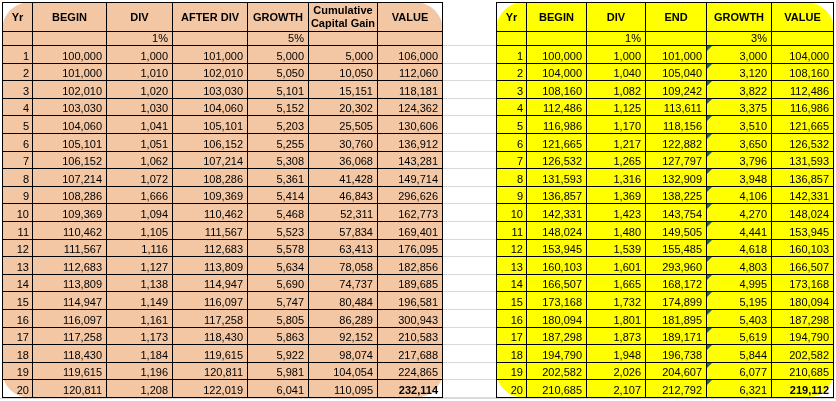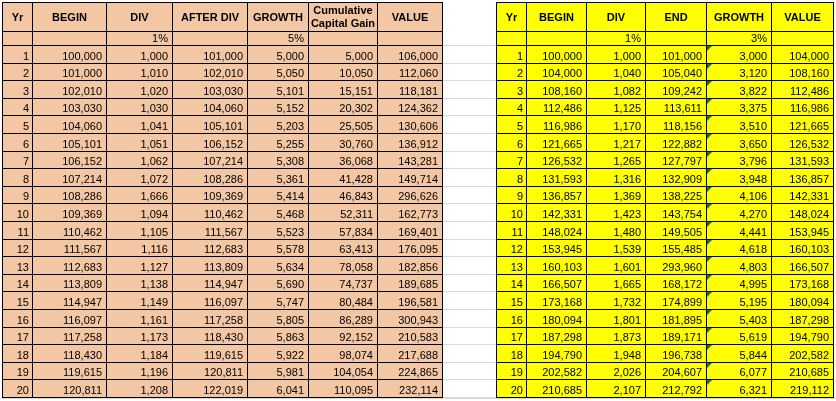--- a/index.html
+++ b/index.html
@@ -18,20 +18,21 @@
     font-family:"Liberation Sans", sans-serif;
     font-size:11px;
     color:#000;
   }
   .sheet{position:absolute;inset:0;}
   table{
     border-collapse:collapse;
     table-layout:fixed;
     position:absolute;
     top:2px;
+    border-radius:28px;
   }
   table.left{left:2px;width:441px;background:var(--left-fill);}
   table.right{left:496px;width:338px;background:var(--right-fill);}
   th,td{
     border:1px solid var(--border);
     overflow:hidden;
     white-space:nowrap;
     position:relative;
   }
   tr.hdr{height:29px;}
@@ -46,21 +47,21 @@
   }
   tr.rates{height:14px;}
   tbody tr{height:17.6px;}
   td.num{
     text-align:right;
     vertical-align:bottom;
     padding:0 4px 1px 2px;
     font-size:11px;
   }
   td.yr{padding-right:3px;}
-  td.bold{font-weight:normal;}
+  td.bold{font-weight:bold;}
   .tri{
     position:absolute;
     left:0;top:0;
     width:0;height:0;
     border-top:5px solid var(--green);
     border-right:5px solid transparent;
   }
   .gap-grid{
     position:absolute;
     left:443px;top:45px;

